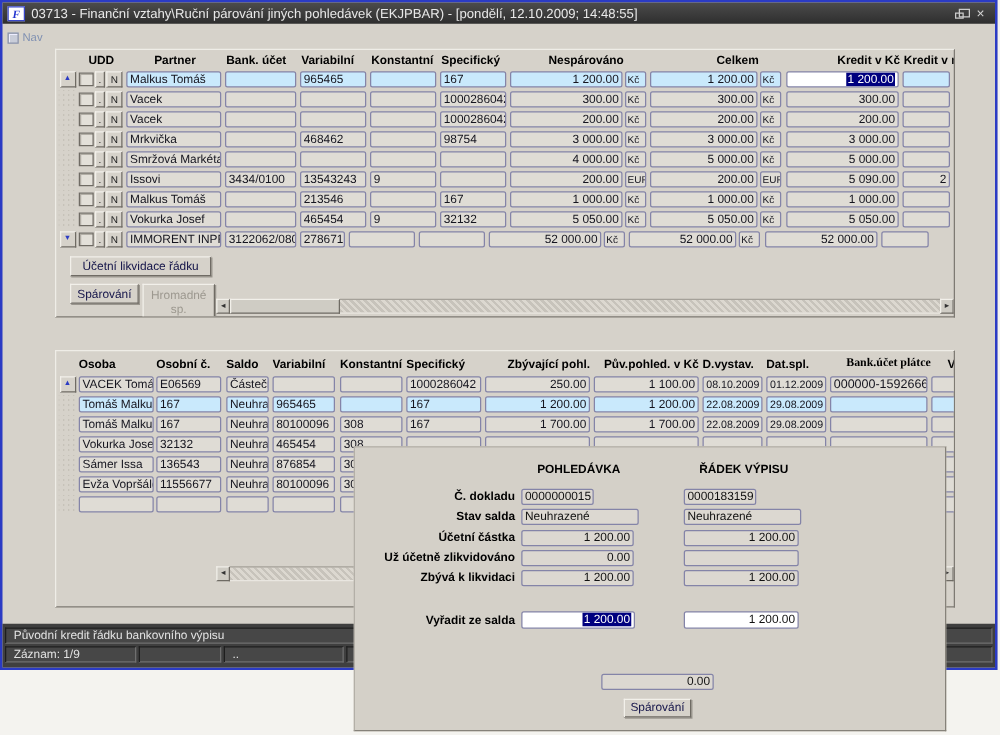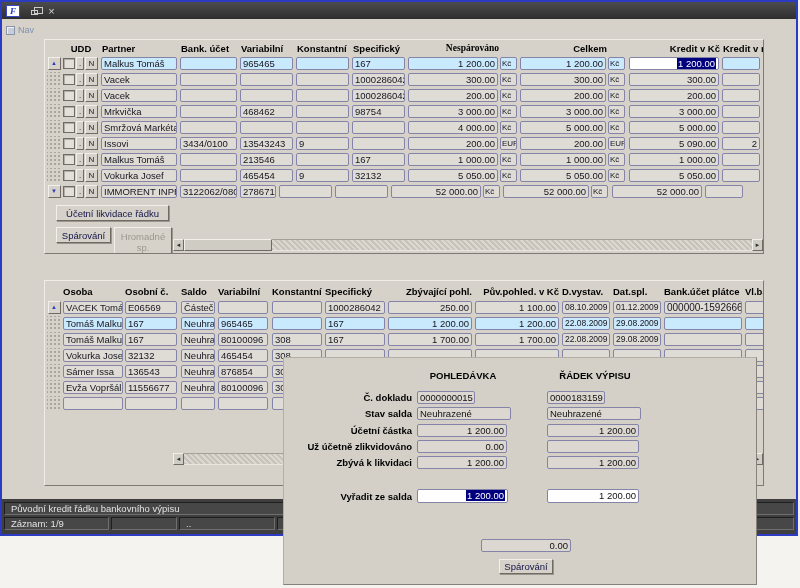--- a/index.html
+++ b/index.html
@@ -94,42 +94,43 @@
 </style>
 </head>
 <body>
 
 <div class="stage">
 
   <div class="window">
 
     <div class="titlebar">
       <span class="app-icon">F</span>
+      <span class="title-text">03713 - Finanční vztahy\Ruční párování jiných pohledávek (EKJPBAR) - [pondělí, 12.10.2009; 14:48:55]</span>
       <span class="wbtn">
           <span class="restore-glyph"></span>
         </span>
       <span class="wbtn close-glyph"></span>
     </div>
 
     <div class="nav">
       <span class="nav-ico"></span>
       <span>Nav</span>
     </div>
 
 
     <div class="panel" id="panel1">
       <div class="tblock thead" id="t1-head" style="top:2px">
           <div class="hcell" style="width: 14px; flex: 0 0 auto;"></div>
           <div class="hcell c" style="width: 36px; margin-left: 2px; flex: 0 0 auto;">UDD</div>
-          <div class="hcell" style="width: 76px; margin-left: 3px; flex: 0 0 auto;">Partner</div>
+          <div class="hcell" style="width: 76px; margin-left: 3px; flex: 0 0 auto; text-align: center;">Partner</div>
           <div class="hcell" style="width: 57px; margin-left: 3px; flex: 0 0 auto;">Bank. účet</div>
           <div class="hcell" style="width: 53px; margin-left: 3px; flex: 0 0 auto;">Variabilní</div>
           <div class="hcell" style="width: 53px; margin-left: 3px; flex: 0 0 auto;">Konstantní</div>
           <div class="hcell" style="width: 53px; margin-left: 3px; flex: 0 0 auto;">Specifický</div>
-          <div class="hcell r" style="width: 90px; margin-left: 3px; flex: 0 0 auto; font-family: Liberation Serif, serif;">Nespárováno</div>
+          <div class="hcell r" style="width: 90px; margin-left: 3px; flex: 0 0 auto;">Nespárováno</div>
           <div class="hcell" style="width: 17px; margin-left: 2px; flex: 0 0 auto;"></div>
           <div class="hcell r" style="width: 86px; margin-left: 3px; flex: 0 0 auto;">Celkem</div>
           <div class="hcell" style="width: 17px; margin-left: 2px; flex: 0 0 auto;"></div>
           <div class="hcell r" style="width: 90px; margin-left: 4px; flex: 0 0 auto;">Kredit v Kč</div>
           <div class="hcell ovf" style="width: 38px; margin-left: 3px; flex: 0 0 auto;">Kredit v měně</div>
         </div>
       <div class="tblock" id="t1-rows" style="top:16px">
           <div class="trow row-sel">
             <div class="selcell" style="background-image: none;">
               <div class="selbtn g-up"></div>
@@ -306,21 +307,21 @@
           <div class="hcell" style="width: 60px; margin-left: 2px; flex: 0 0 auto;">Osoba</div>
           <div class="hcell" style="width: 52px; margin-left: 2px; flex: 0 0 auto;">Osobní č.</div>
           <div class="hcell" style="width: 34px; margin-left: 4px; flex: 0 0 auto;">Saldo</div>
           <div class="hcell" style="width: 50px; margin-left: 3px; flex: 0 0 auto;">Variabilní</div>
           <div class="hcell" style="width: 50px; margin-left: 4px; flex: 0 0 auto;">Konstantní</div>
           <div class="hcell" style="width: 60px; margin-left: 3px; flex: 0 0 auto;">Specifický</div>
           <div class="hcell r" style="width: 84px; margin-left: 3px; flex: 0 0 auto;">Zbývající pohl.</div>
           <div class="hcell r" style="width: 84px; margin-left: 3px; flex: 0 0 auto;">Pův.pohled. v Kč</div>
           <div class="hcell" style="width: 48px; margin-left: 3px; flex: 0 0 auto;">D.vystav.</div>
           <div class="hcell" style="width: 48px; margin-left: 3px; flex: 0 0 auto;">Dat.spl.</div>
-          <div class="hcell" style="width: 78px; margin-left: 3px; flex: 0 0 auto;">Bank.účet plátce</div>
+          <div class="hcell" style="width: 78px; margin-left: 16px; flex: 0 0 auto; font-family: Liberation Serif, serif;">Bank.účet plátce</div>
           <div class="hcell ovf" style="width: 22px; margin-left: 3px; flex: 0 0 auto;">Vl.bank.úč</div>
         </div>
       <div class="tblock" id="t2-rows" style="top:19px">
           <div class="trow">
             <div class="selcell" style="background-image: none;">
               <div class="selbtn g-up"></div>
             </div>
             <div class="cell" style="width: 60px; flex: 0 0 auto; margin-left: 2px;">VACEK Tomáš</div>
             <div class="cell" style="width: 52px; flex: 0 0 auto; margin-left: 2px;">E06569</div>
             <div class="cell" style="width: 34px; flex: 0 0 auto; margin-left: 4px;">Částečn</div>

